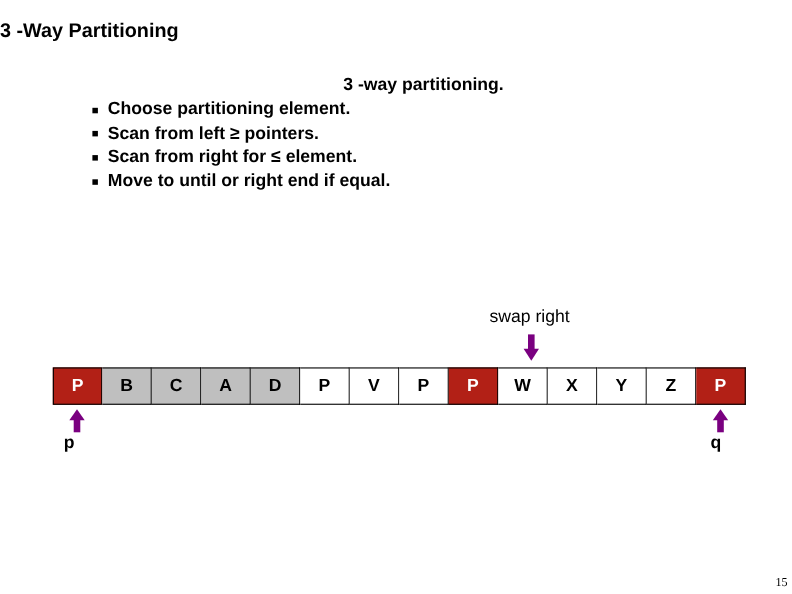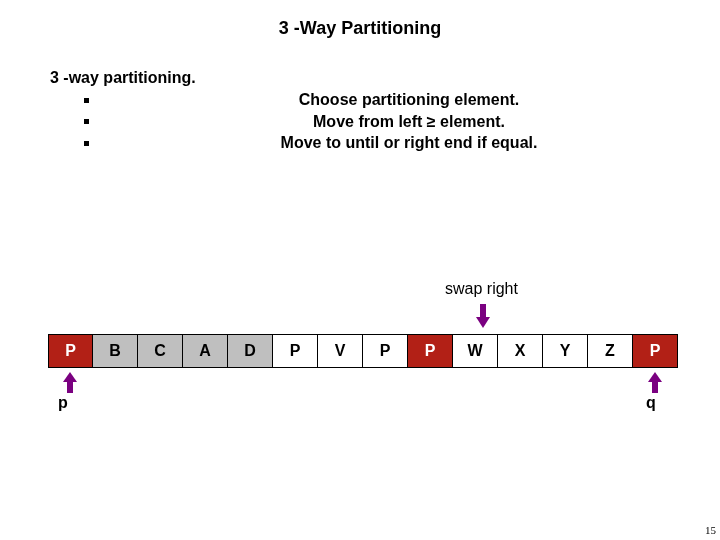--- a/index.html
+++ b/index.html
@@ -7,37 +7,37 @@
     padding: 0;
     width: 720px;
     height: 540px;
     background: #fff;
     font-family: "Comic Sans MS", "Comic Sans", cursive, sans-serif;
     color: #000;
     position: relative;
     overflow: hidden;
   }
   .title {
-    text-align: center;
+    text-align: left;
     font-weight: bold;
     font-size: 18px;
     padding-top: 18px;
   }
   .content {
     padding: 30px 0 0 50px;
   }
   .heading {
     font-weight: bold;
     font-size: 16px;
+    text-align: center;
   }
   ul.bullets {
     margin: 2px 0 0 0;
     padding: 0 0 0 34px;
     list-style: none;
-    text-align: center;
   }
   ul.bullets li {
     position: relative;
     font-weight: bold;
     font-size: 16px;
     line-height: 1.35;
     padding-left: 14px;
   }
   ul.bullets li::before {
     content: "";
@@ -146,21 +146,22 @@
 </style>
 </head>
 <body>
 
 <div class="title">3 -Way Partitioning</div>
 
 <div class="content">
   <div class="heading">3 -way partitioning.</div>
   <ul class="bullets">
     <li>Choose partitioning element.</li>
-    <li>Move from left ≥ element.</li>
+    <li>Scan from left ≥ pointers.</li>
+    <li>Scan from right for ≤  element.</li>
     <li>Move to until or right end if equal.</li>
   </ul>
 </div>
 
 <div class="swap-area">
   <div class="swap-label">swap right</div>
   <div class="down-arrow">
     <div class="stem"></div>
       <div class="head"></div>
   </div>

